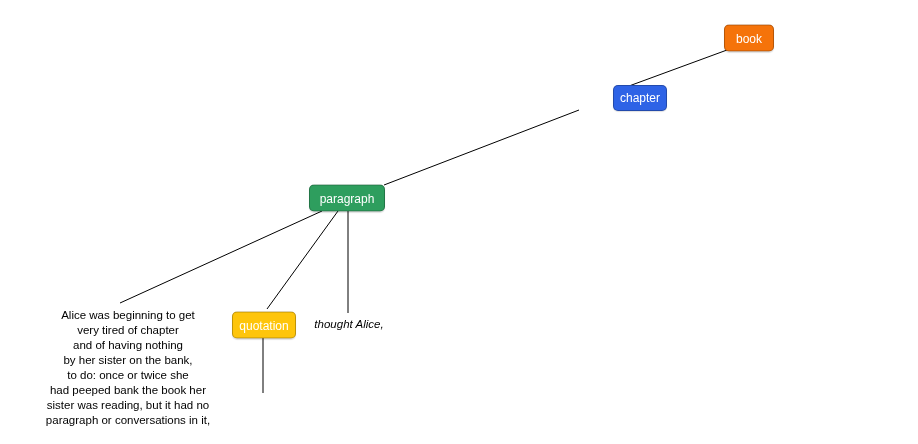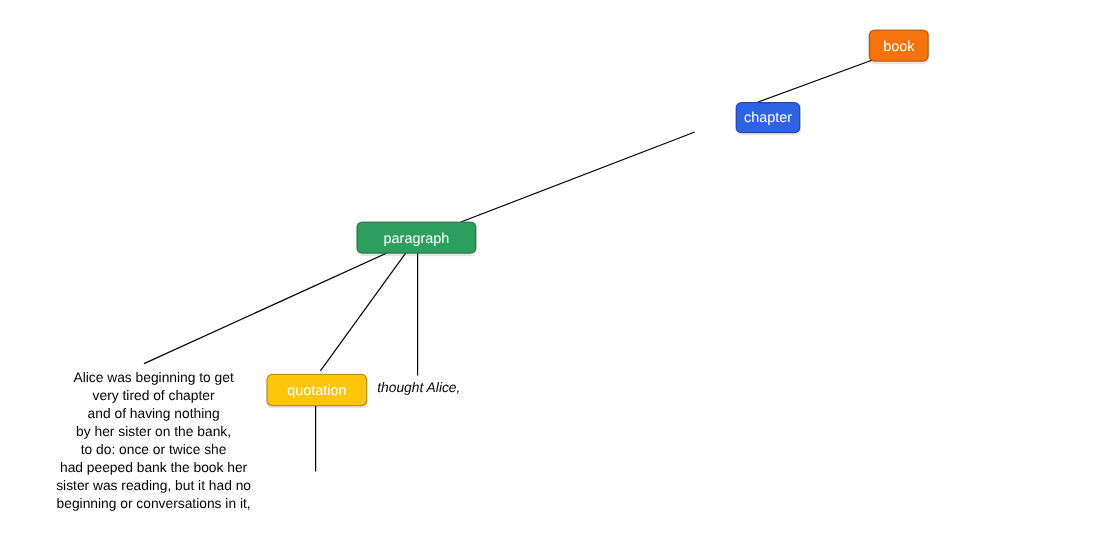--- a/index.html
+++ b/index.html
@@ -59,32 +59,32 @@
       <line x1="348" y1="211" x2="348" y2="313" stroke="#000000" stroke-width="1"></line>
       <line x1="263" y1="338" x2="263" y2="393" stroke="#000000" stroke-width="1"></line>
     </svg>
 
 <div class="node" style="left: 749px; top: 38px; width: 50px; height: 27px; background: rgb(245, 115, 10);">
       <span>book</span>
     </div>
     <div class="node" style="left: 604px; top: 98px; width: 54px; height: 26px; background: rgb(46, 99, 230); margin-left: 36px;">
       <span>chapter</span>
     </div>
-    <div class="node" style="left: 347px; top: 198px; width: 100px; height: 27px; background: rgb(46, 158, 94);">
+    <div class="node" style="left: 347px; top: 198px; width: 76px; height: 27px; background: rgb(46, 158, 94);">
       <span>paragraph</span>
     </div>
-    <div class="node" style="left: 264px; top: 325px; width: 84px; height: 27px; background: rgb(254, 197, 11);">
+    <div class="node" style="left: 264px; top: 325px; width: 64px; height: 27px; background: rgb(254, 197, 11);">
       <span>quotation</span>
     </div>
     <div class="textnode" style="left: 128px; top: 368px;">
       <div>Alice was beginning to get</div>
       <div>very tired of chapter</div>
       <div>and of having nothing</div>
       <div>by her sister on the bank,</div>
       <div>to do: once or twice she</div>
       <div>had peeped bank the book her</div>
       <div>sister was reading, but it had no</div>
-      <div>beginning or conversations in it,</div>
+      <div>paragraph or conversations in it,</div>
     </div>
     <div class="textnode" style="left: 349px; top: 324px; font-style: italic;">
       <div>thought Alice,</div>
     </div>
   </div>
 
 </body></html>

